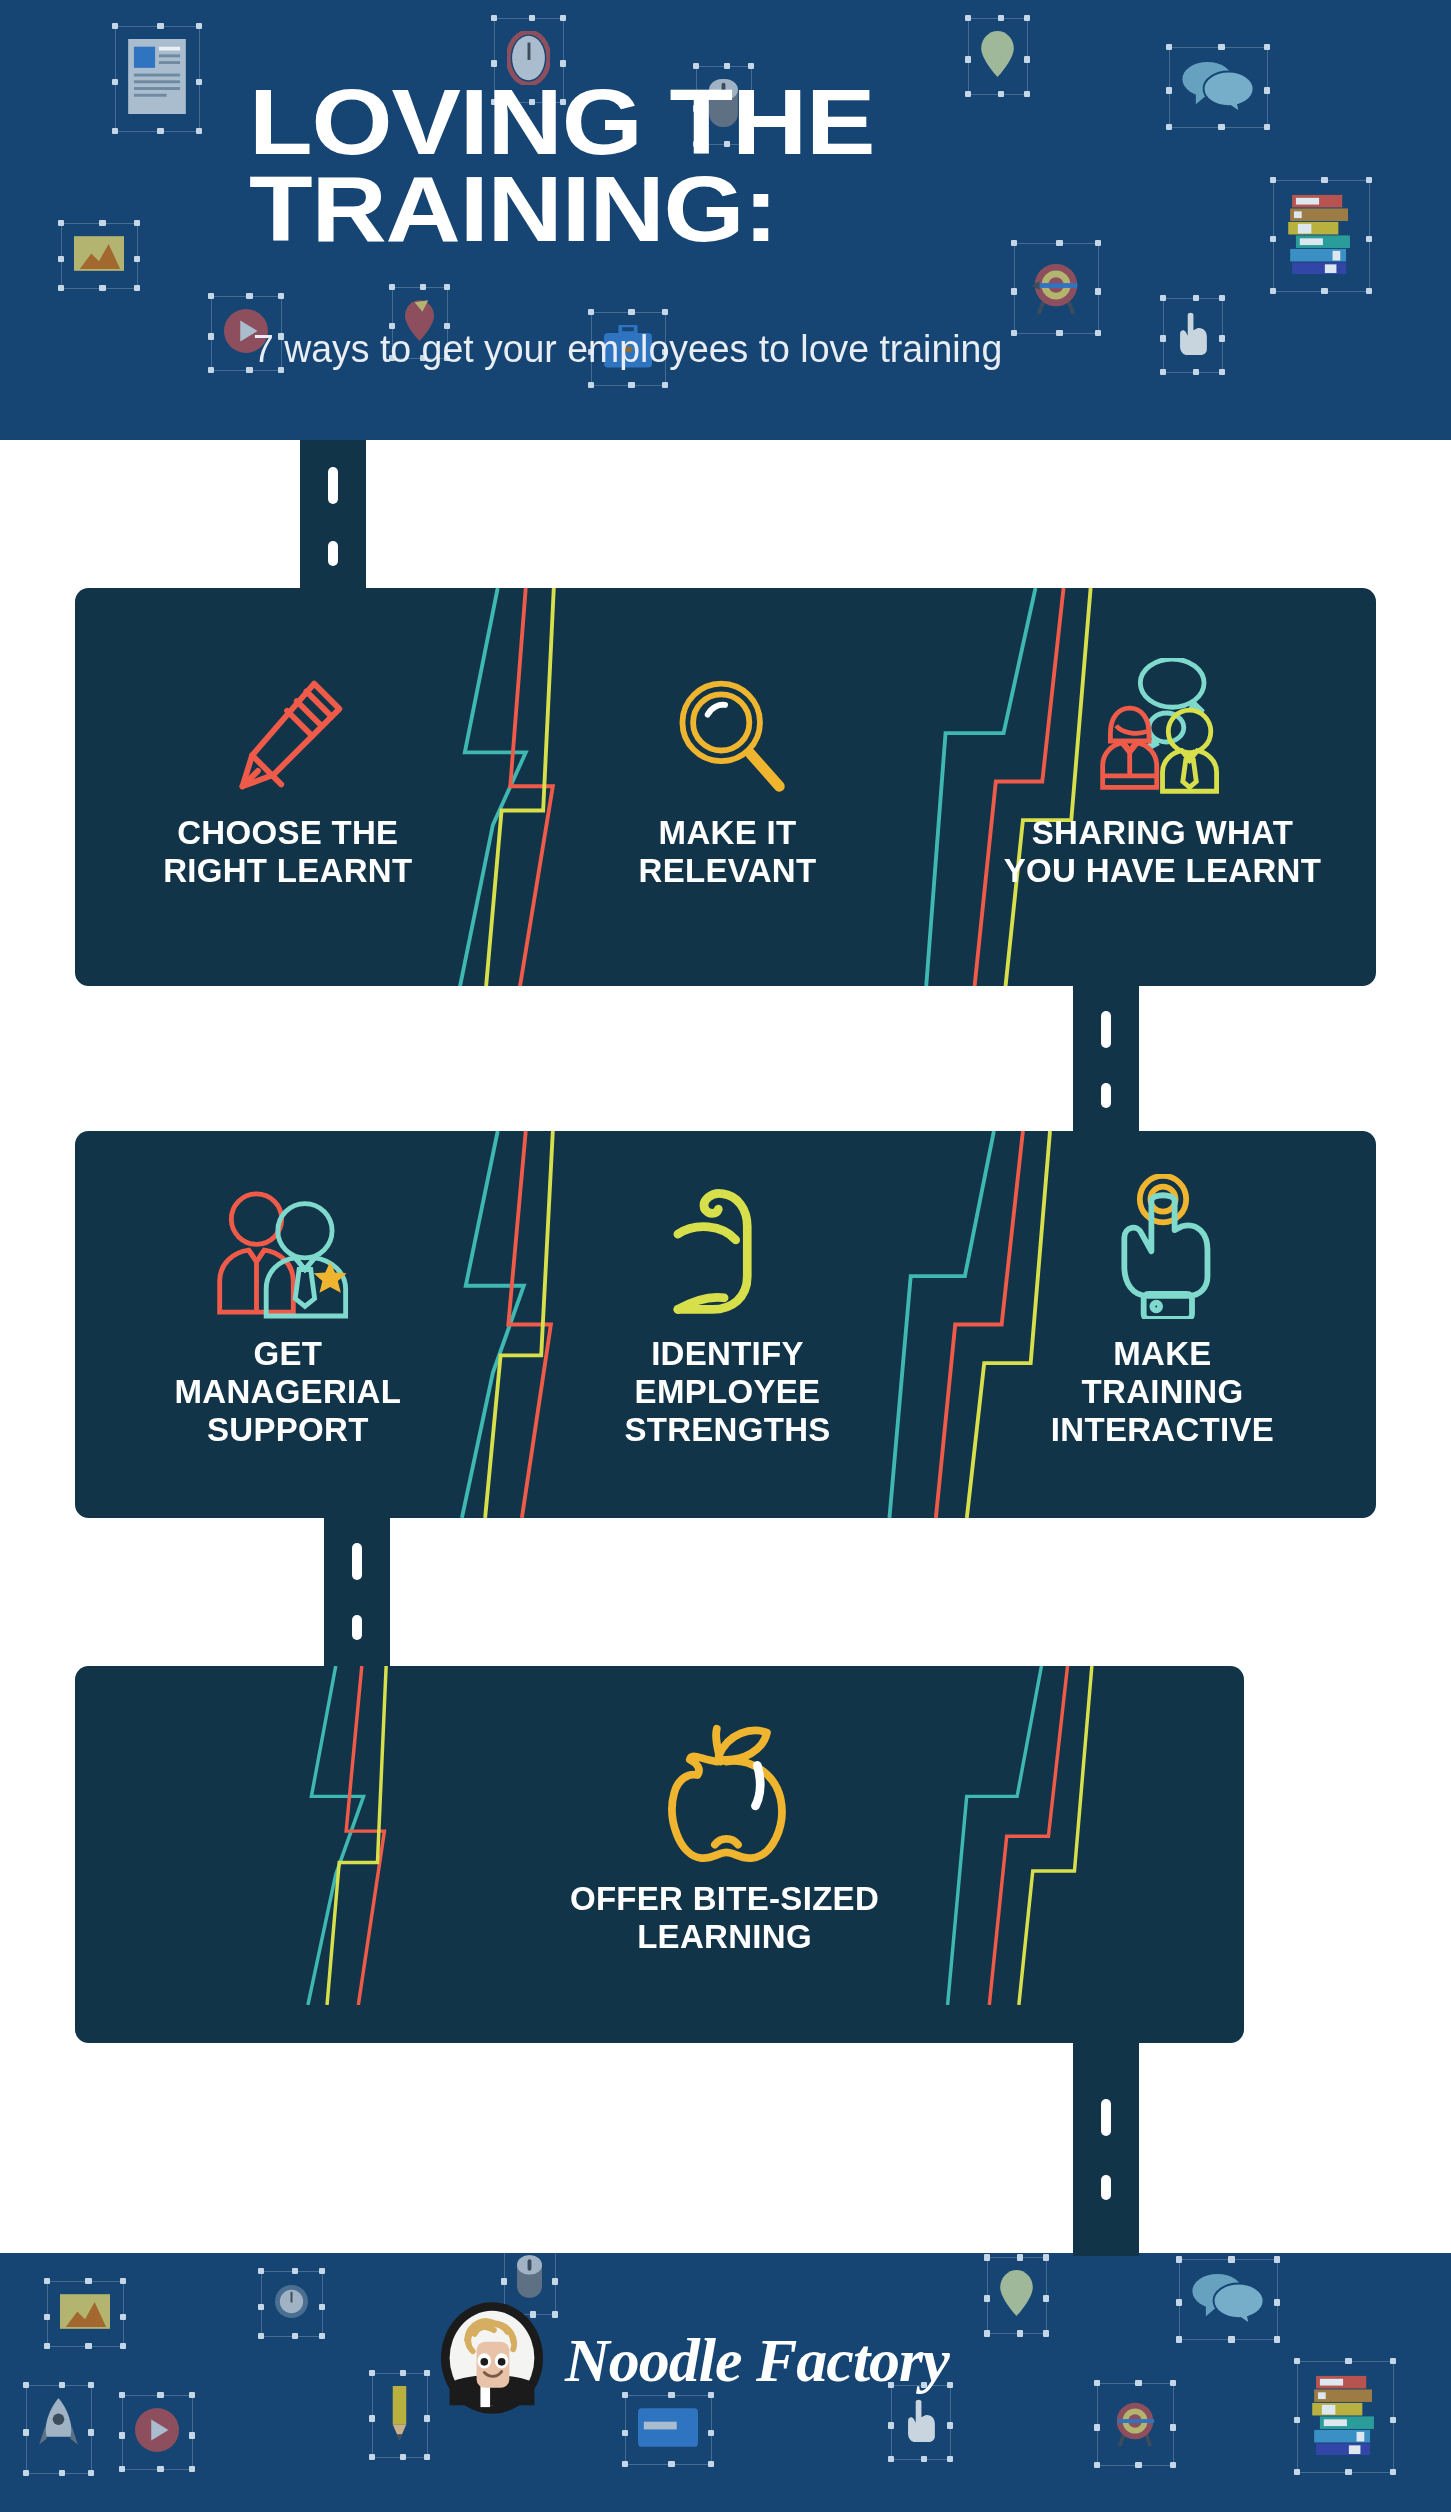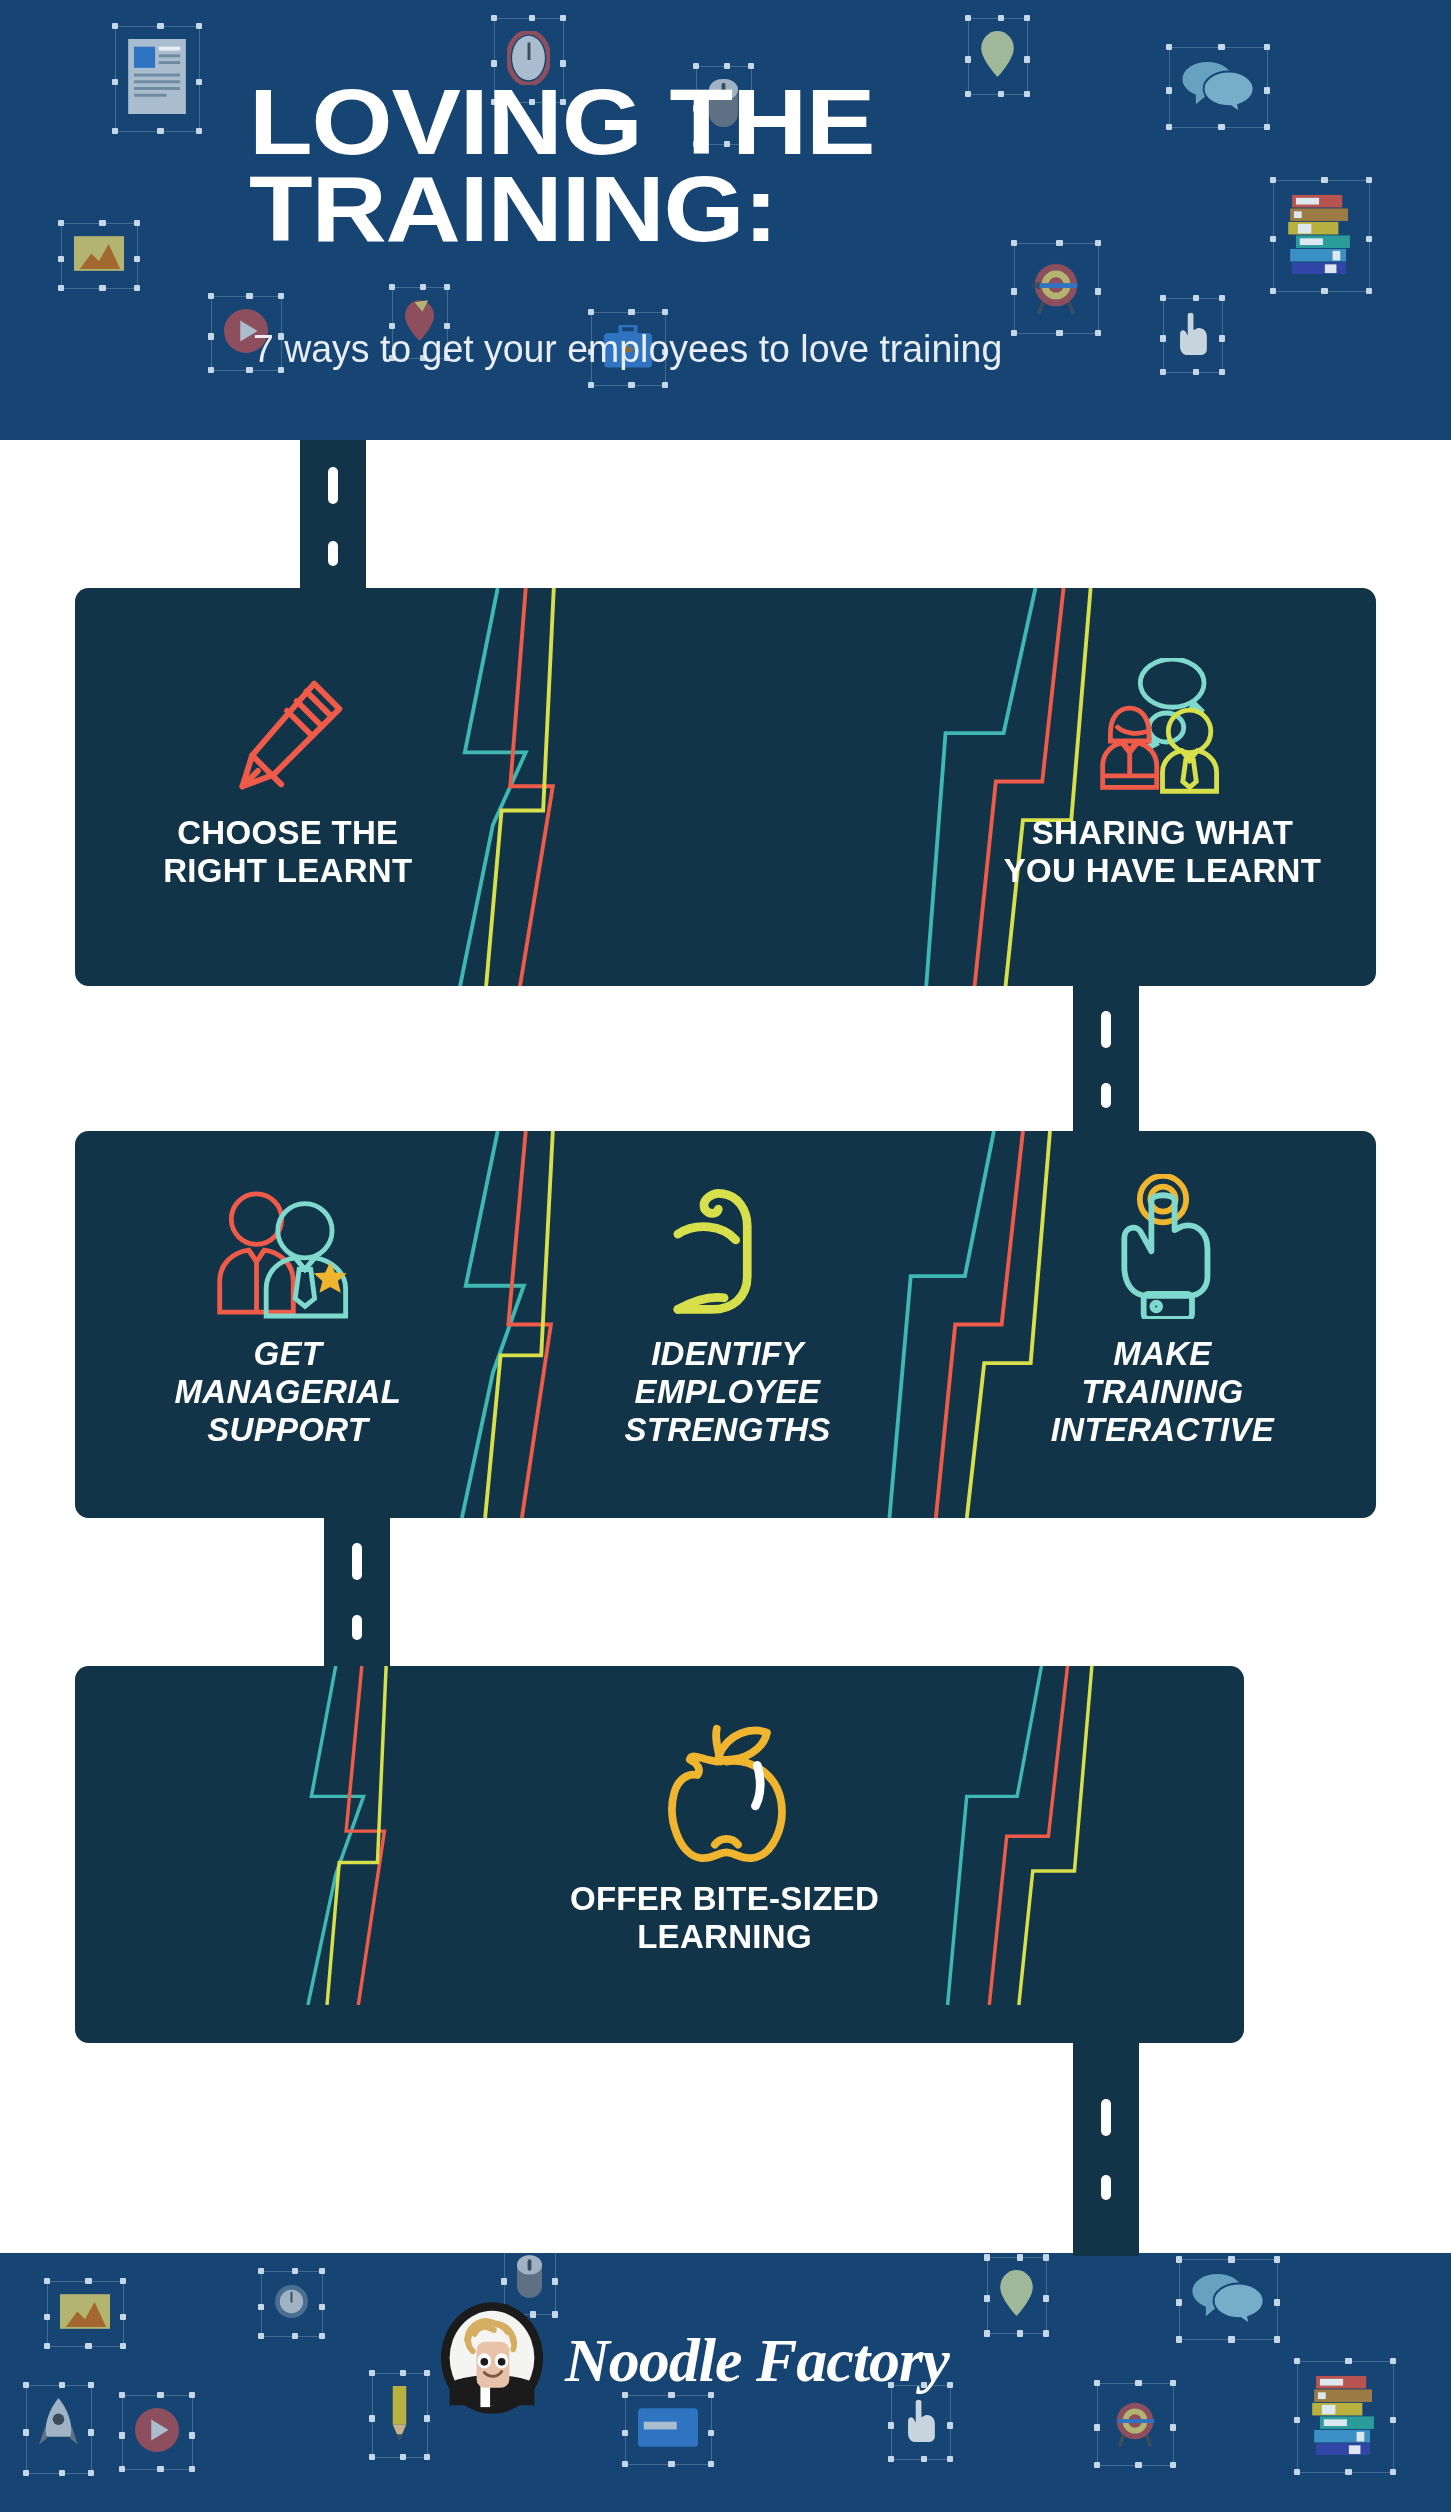--- a/index.html
+++ b/index.html
@@ -415,20 +415,34 @@
             <path d="M84 20 L110 46"></path>
             <path d="M74 30 L100 56"></path>
             <path d="M64 40 L90 66"></path>
           </g>
         </svg>
       </div>
       <div class="label">CHOOSE THE
 RIGHT LEARNT</div>
     </div>
 
+    <div class="cell" style="left:459px; top:41px; width:387px;">
+      <div class="icon-wrap">
+        <svg width="126" height="126" viewBox="0 0 130 130">
+          <g fill="none" stroke="#f0b52f" stroke-width="6">
+            <circle cx="58" cy="52" r="40"></circle>
+            <circle cx="58" cy="52" r="29"></circle>
+            <path d="M88 84 L118 118" stroke-width="11" stroke-linecap="round"></path>
+          </g>
+          <path d="M44 44 C48 36 56 33 62 34" fill="none" stroke="#ffffff" stroke-width="6" stroke-linecap="round"></path>
+        </svg>
+      </div>
+      <div class="label">MAKE IT
+RELEVANT</div>
+    </div>
 
     <div class="cell" style="left:894px; top:41px; width:387px;">
       <div class="icon-wrap">
         <svg width="160" height="140" viewBox="0 0 165 145">
           <g fill="none" stroke-width="5">
 
             <g stroke="#7fd9cc">
               <ellipse cx="92" cy="26" rx="33" ry="25"></ellipse>
               <path d="M112 44 L124 56 L110 50"></path>
               <ellipse cx="86" cy="72" rx="18" ry="15"></ellipse>
@@ -456,21 +470,21 @@
       <div class="label">SHARING WHAT
 YOU HAVE LEARNT</div>
     </div>
   </div>
 
   <div class="road" style="left:1073px; top:986px; width:66px; height:147px;">
     <div class="dash" style="top:25px;"></div>
     <div class="dash" style="top:97px; height:25px;"></div>
   </div>
 
-  <div class="card" style="left:75px; top:1131px; width:1301px; height:387px;font-style:italic;">
+  <div class="card" style="left:75px; top:1131px; width:1301px; height:387px;">
     <svg class="stripes" viewBox="0 0 1345 400" preserveAspectRatio="none">
       <g fill="none" stroke-width="4">
         <path stroke="#3eb8b0" d="M437 0 L404 160 L464 160 L432 250 L400 400"></path>
         <path stroke="#ef5b48" d="M466 0 L448 200 L492 200 L462 400"></path>
         <path stroke="#d7e04a" d="M494 0 L482 232 L440 232 L424 400"></path>
         <path stroke="#3eb8b0" d="M950 0 L920 150 L864 150 L842 400"></path>
         <path stroke="#ef5b48" d="M980 0 L958 200 L910 200 L890 400"></path>
         <path stroke="#d7e04a" d="M1008 0 L988 240 L940 240 L922 400"></path>
       </g>
     </svg>

